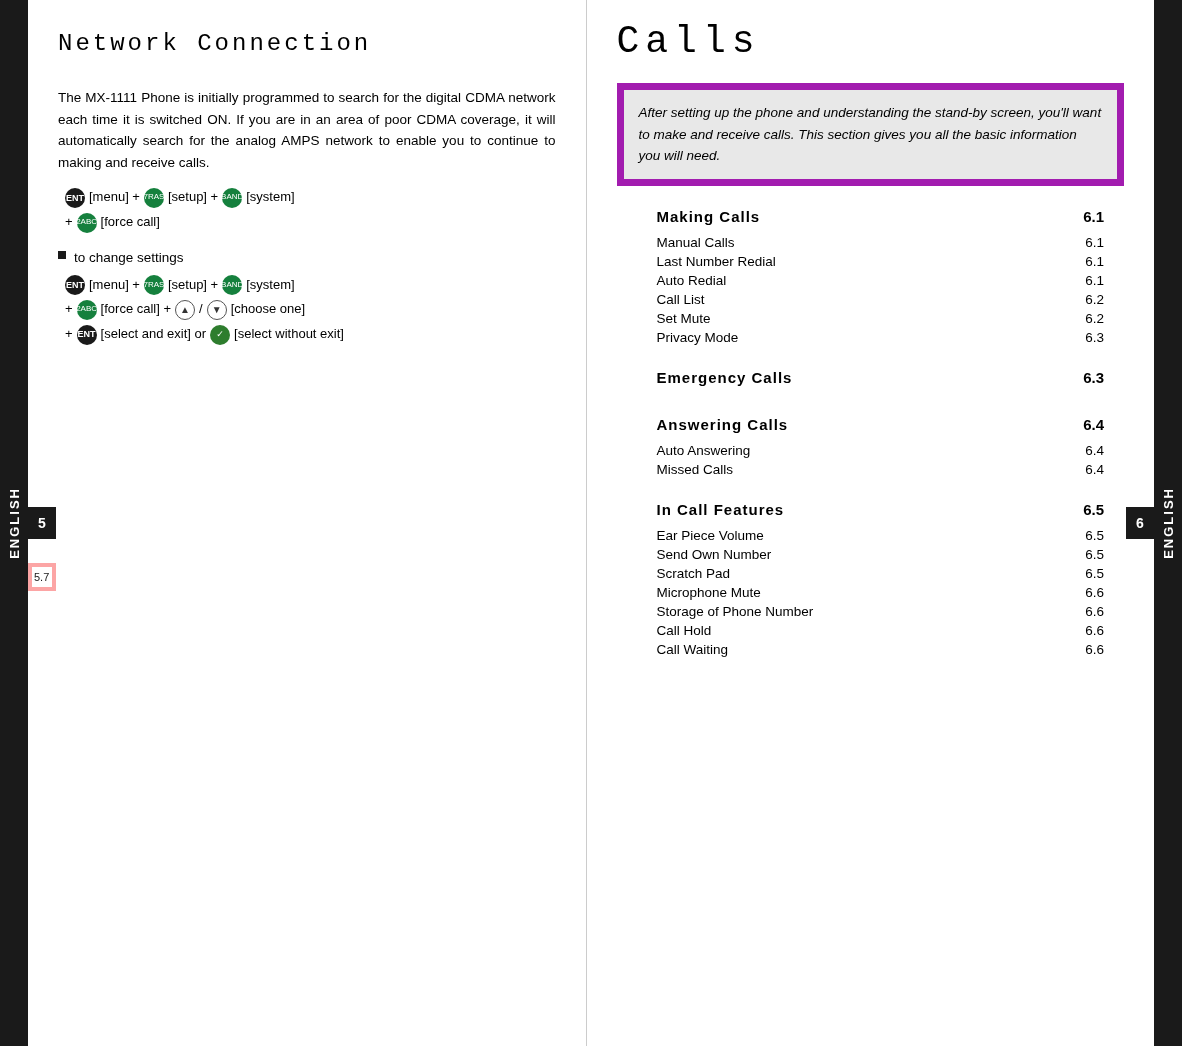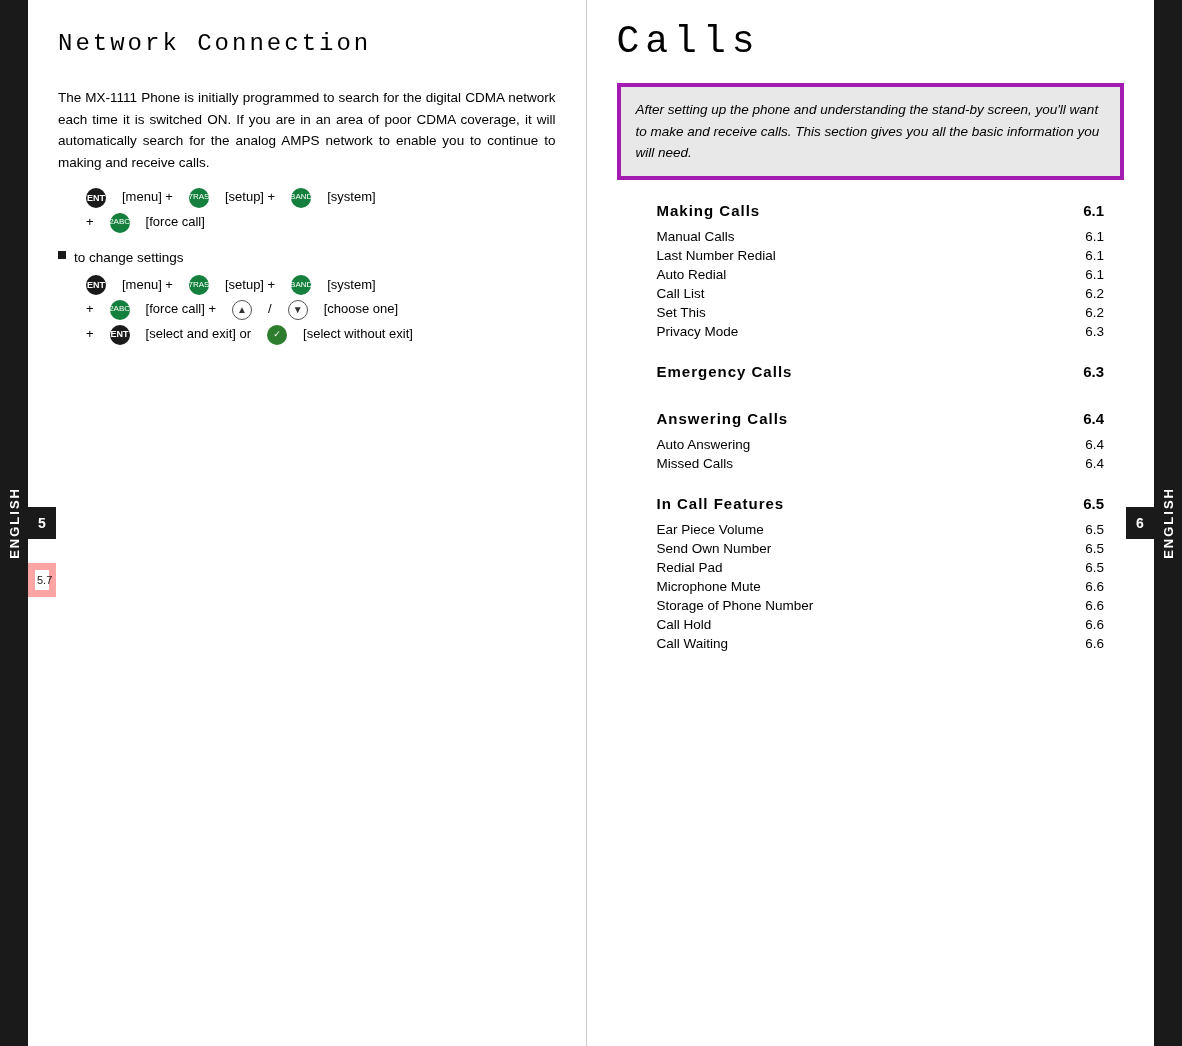--- a/index.html
+++ b/index.html
@@ -82,21 +82,21 @@
       text-align: center;
       font-weight: bold;
       font-size: 14px;
     }
     .section-num-left {
       position: absolute;
       left: 0;
       top: calc(50% + 40px);
       background: #fff;
       color: #1a1a1a;
-      border: 7px solid #fca5a5;
+      border: 4px solid #fca5a5;
       width: 28px;
       padding: 4px 2px;
       text-align: left;
       font-size: 11px;
     }
 
     
     .left-page-title {
       font-size: 24px;
       font-weight: normal;
@@ -112,21 +112,21 @@
       font-weight: normal;
       letter-spacing: 6px;
       text-align: left;
       margin-bottom: 20px;
       font-family: 'Courier New', monospace;
     }
 
     
     .intro-box {
       background: #e8e8e8;
-      border: 4px solid #a21caf;
+      border: 7px solid #a21caf;
       padding: 12px 15px;
       margin-bottom: 20px;
       font-style: italic;
       font-size: 13.5px;
       line-height: 1.6;
     }
 
     
     .left-body {
       margin-left: 10px;
@@ -150,25 +150,25 @@
       height: 8px;
       background: #1a1a1a;
       flex-shrink: 0;
       margin-top: 4px;
       margin-right: 8px;
     }
     .bullet-text {
       flex: 1;
     }
     .icon-row {
-      margin-left: 28px;
+      margin-left: 7px;
       margin-bottom: 4px;
       display: flex;
       align-items: center;
-      gap: 16px;
+      gap: 4px;
       font-size: 13px;
     }
     .key-icon {
       display: inline-flex;
       align-items: center;
       justify-content: center;
       background: #1a1a1a;
       color: #fff;
       border-radius: 50%;
       width: 20px;
@@ -351,21 +351,21 @@
           <span>Auto Redial</span>
           <span class="dots"></span>
           <span class="toc-num">6.1</span>
         </div>
         <div class="toc-row">
           <span>Call List</span>
           <span class="dots"></span>
           <span class="toc-num">6.2</span>
         </div>
         <div class="toc-row">
-          <span>Set This</span>
+          <span>Set Mute</span>
           <span class="dots"></span>
           <span class="toc-num">6.2</span>
         </div>
         <div class="toc-row">
           <span>Privacy Mode</span>
           <span class="dots"></span>
           <span class="toc-num">6.3</span>
         </div>
       </div>
 
@@ -405,21 +405,21 @@
           <span>Ear Piece Volume</span>
           <span class="dots"></span>
           <span class="toc-num">6.5</span>
         </div>
         <div class="toc-row">
           <span>Send Own Number</span>
           <span class="dots"></span>
           <span class="toc-num">6.5</span>
         </div>
         <div class="toc-row">
-          <span>Redial Pad</span>
+          <span>Scratch Pad</span>
           <span class="dots"></span>
           <span class="toc-num">6.5</span>
         </div>
         <div class="toc-row">
           <span>Microphone Mute</span>
           <span class="dots"></span>
           <span class="toc-num">6.6</span>
         </div>
         <div class="toc-row">
           <span>Storage of Phone Number</span>

